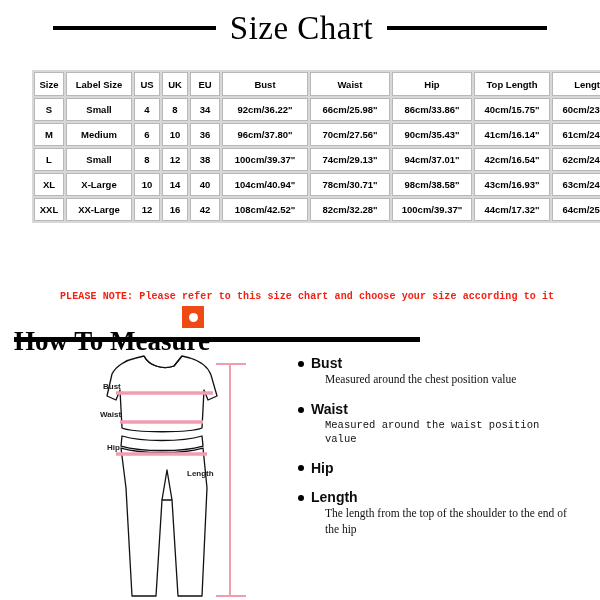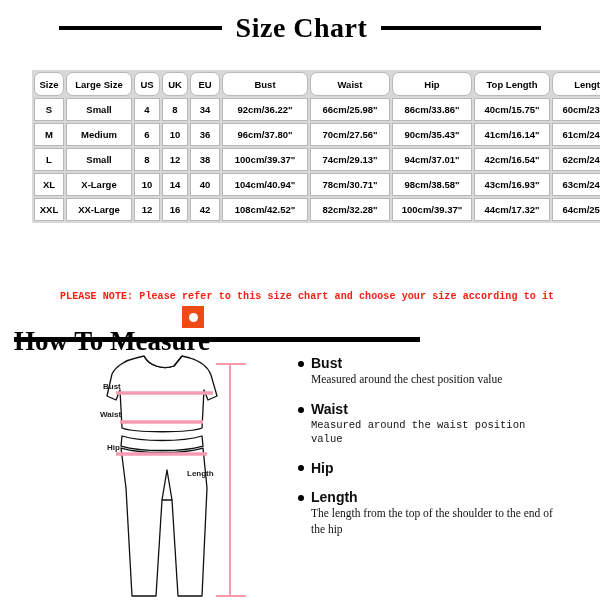--- a/index.html
+++ b/index.html
@@ -27,22 +27,22 @@
     justify-content: center;
   }
   .title-rule {
     height: 4px;
     background: #000000;
   }
   .title-rule.left { width: 163px; margin-right: 14px; }
   .title-rule.right { width: 160px; margin-left: 14px; }
   .title-text {
     font-family: "Liberation Serif", serif;
-    font-size: 28px;
-    font-weight: bold;
+    font-size: 33px;
+    font-weight: normal;
     color: #000000;
     letter-spacing: 0.5px;
     line-height: 1;
     white-space: nowrap;
   }
 
   
   .size-table-wrap {
     position: absolute;
     left: 32px;
@@ -64,21 +64,21 @@
     font-size: 9.5px;
     font-weight: bold;
     color: #000000;
     text-align: center;
     vertical-align: middle;
     height: 19px;
     padding: 1px 1px;
     white-space: nowrap;
     overflow: hidden;
   }
-  table.size-table th { height: 20px; border-radius: 7px; }
+  table.size-table th { height: 20px; }
   .col-size { width: 30px; }
   .col-label { width: 66px; }
   .col-us { width: 26px; }
   .col-uk { width: 26px; }
   .col-eu { width: 30px; }
   .col-bust { width: 86px; }
   .col-waist { width: 80px; }
   .col-hip { width: 80px; }
   .col-toplen { width: 76px; }
   .col-len { width: 76px; }
@@ -186,21 +186,21 @@
     font-size: 14px;
     font-weight: bold;
     color: #0d0d0d;
     line-height: 1.1;
   }
   .desc-body {
     font-family: "Liberation Serif", serif;
     font-size: 11.5px;
     color: #111111;
     line-height: 1.35;
-    margin-left: 13px;
+    margin-left: 27px;
     max-width: 244px;
   }
   .desc-body.mono {
     font-family: "Liberation Mono", monospace;
     font-size: 10.5px;
   }
 </style>
 </head>
 <body>
 
@@ -220,21 +220,21 @@
         <col class="col-eu">
       <col class="col-bust">
         <col class="col-waist">
         <col class="col-hip">
         <col class="col-toplen">
         <col class="col-len">
     </colgroup>
     <thead>
       <tr>
         <th>Size</th>
-        <th>Large Size</th>
+        <th>Label Size</th>
         <th>US</th>
         <th>UK</th>
         <th>EU</th>
         <th>Bust</th>
         <th>Waist</th>
         <th>Hip</th>
         <th>Top Length</th>
         <th>Length</th>
       </tr>
     </thead>

